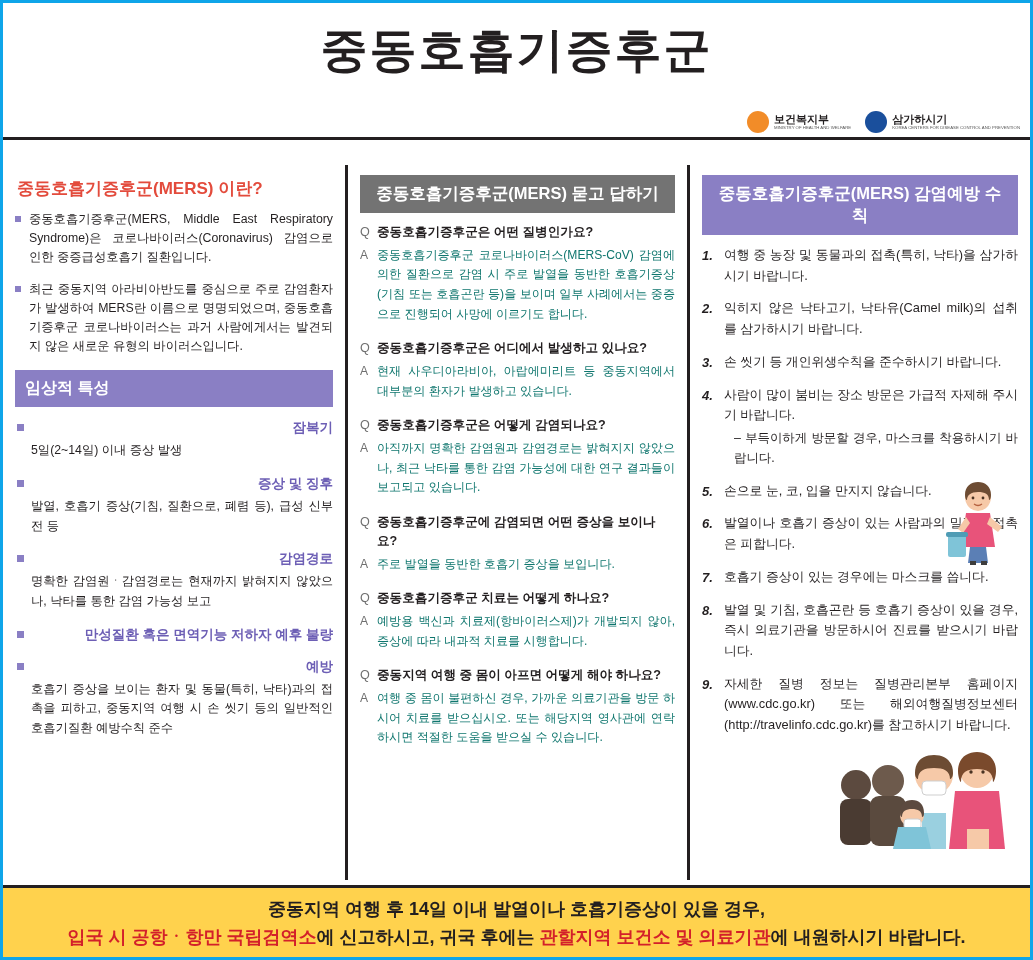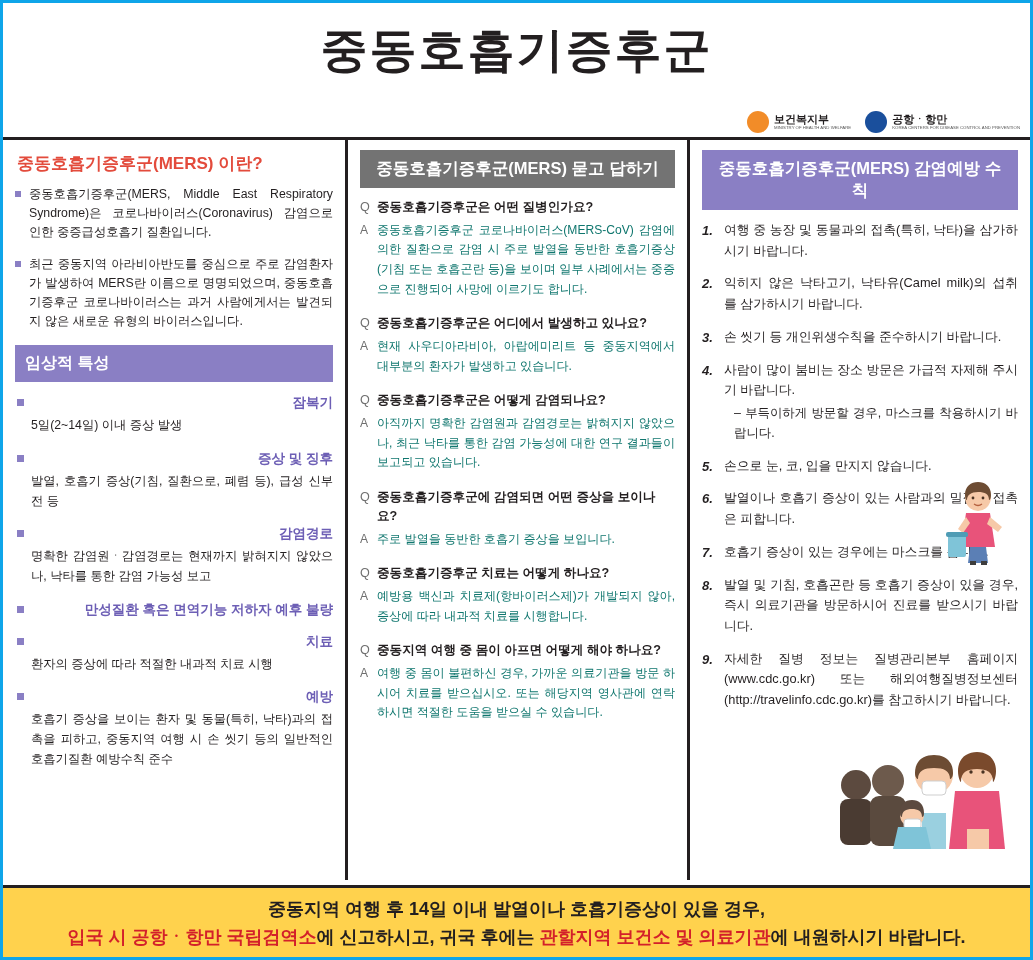--- a/index.html
+++ b/index.html
@@ -57,20 +57,21 @@
   .logo .txt .sm{display:block;font-size:4.3px;font-weight:normal;color:#555;letter-spacing:0;}
   
   .columns{
     display:flex;
     height:740px;
     box-sizing:border-box;
   }
   .col{
     box-sizing:border-box;
     padding:10px 12px 8px 12px;
+    margin-top:25px;
   }
   .col1{width:345px;border-right:3px solid #231f20;}
   .col2{width:342px;border-right:3px solid #231f20;}
   .col3{width:340px;}
   
   .banner{
     color:#fff;font-weight:bold;
     font-size:16.5px;
     padding:8px 10px;
     text-align:center;
@@ -173,21 +174,21 @@
       <div class="logo">
         <span class="mark m1"></span>
         <span class="txt">
           <span>보건복지부</span>
           <span class="sm">MINISTRY OF HEALTH AND WELFARE</span>
         </span>
       </div>
       <div class="logo">
         <span class="mark m2"></span>
         <span class="txt">
-          <span>공항ㆍ항만</span>
+          <span>삼가하시기</span>
           <span class="sm">KOREA CENTERS FOR DISEASE CONTROL AND PREVENTION</span>
         </span>
       </div>
     </div>
   </div>
 
   <div class="columns">
 
     <div class="col col1">
       <div class="sect-title">중동호흡기증후군(MERS) 이란?</div>
@@ -205,24 +206,20 @@
       <div class="feat">
         <div class="fhead">증상 및 징후</div>
         <div class="fbody">발열, 호흡기 증상(기침, 질환으로, 폐렴 등), 급성 신부전 등</div>
       </div>
       <div class="feat">
         <div class="fhead">감염경로</div>
         <div class="fbody">명확한 감염원ㆍ감염경로는 현재까지 밝혀지지 않았으나, 낙타를 통한 감염 가능성 보고</div>
       </div>
       <div class="feat nohead">
         <div class="fhead">만성질환 혹은 면역기능 저하자 예후 불량</div>
-      </div>
-      <div class="feat">
-        <div class="fhead">치료</div>
-        <div class="fbody">환자의 증상에 따라 적절한 내과적 치료 시행</div>
       </div>
       <div class="feat">
         <div class="fhead">예방</div>
         <div class="fbody">호흡기 증상을 보이는 환자 및 동물(특히, 낙타)과의 접촉을 피하고, 중동지역 여행 시 손 씻기 등의 일반적인 호흡기질환 예방수칙 준수</div>
       </div>
     </div>
 
     <div class="col col2">
       <div class="banner red">중동호흡기증후군(MERS) 묻고 답하기</div>
 

